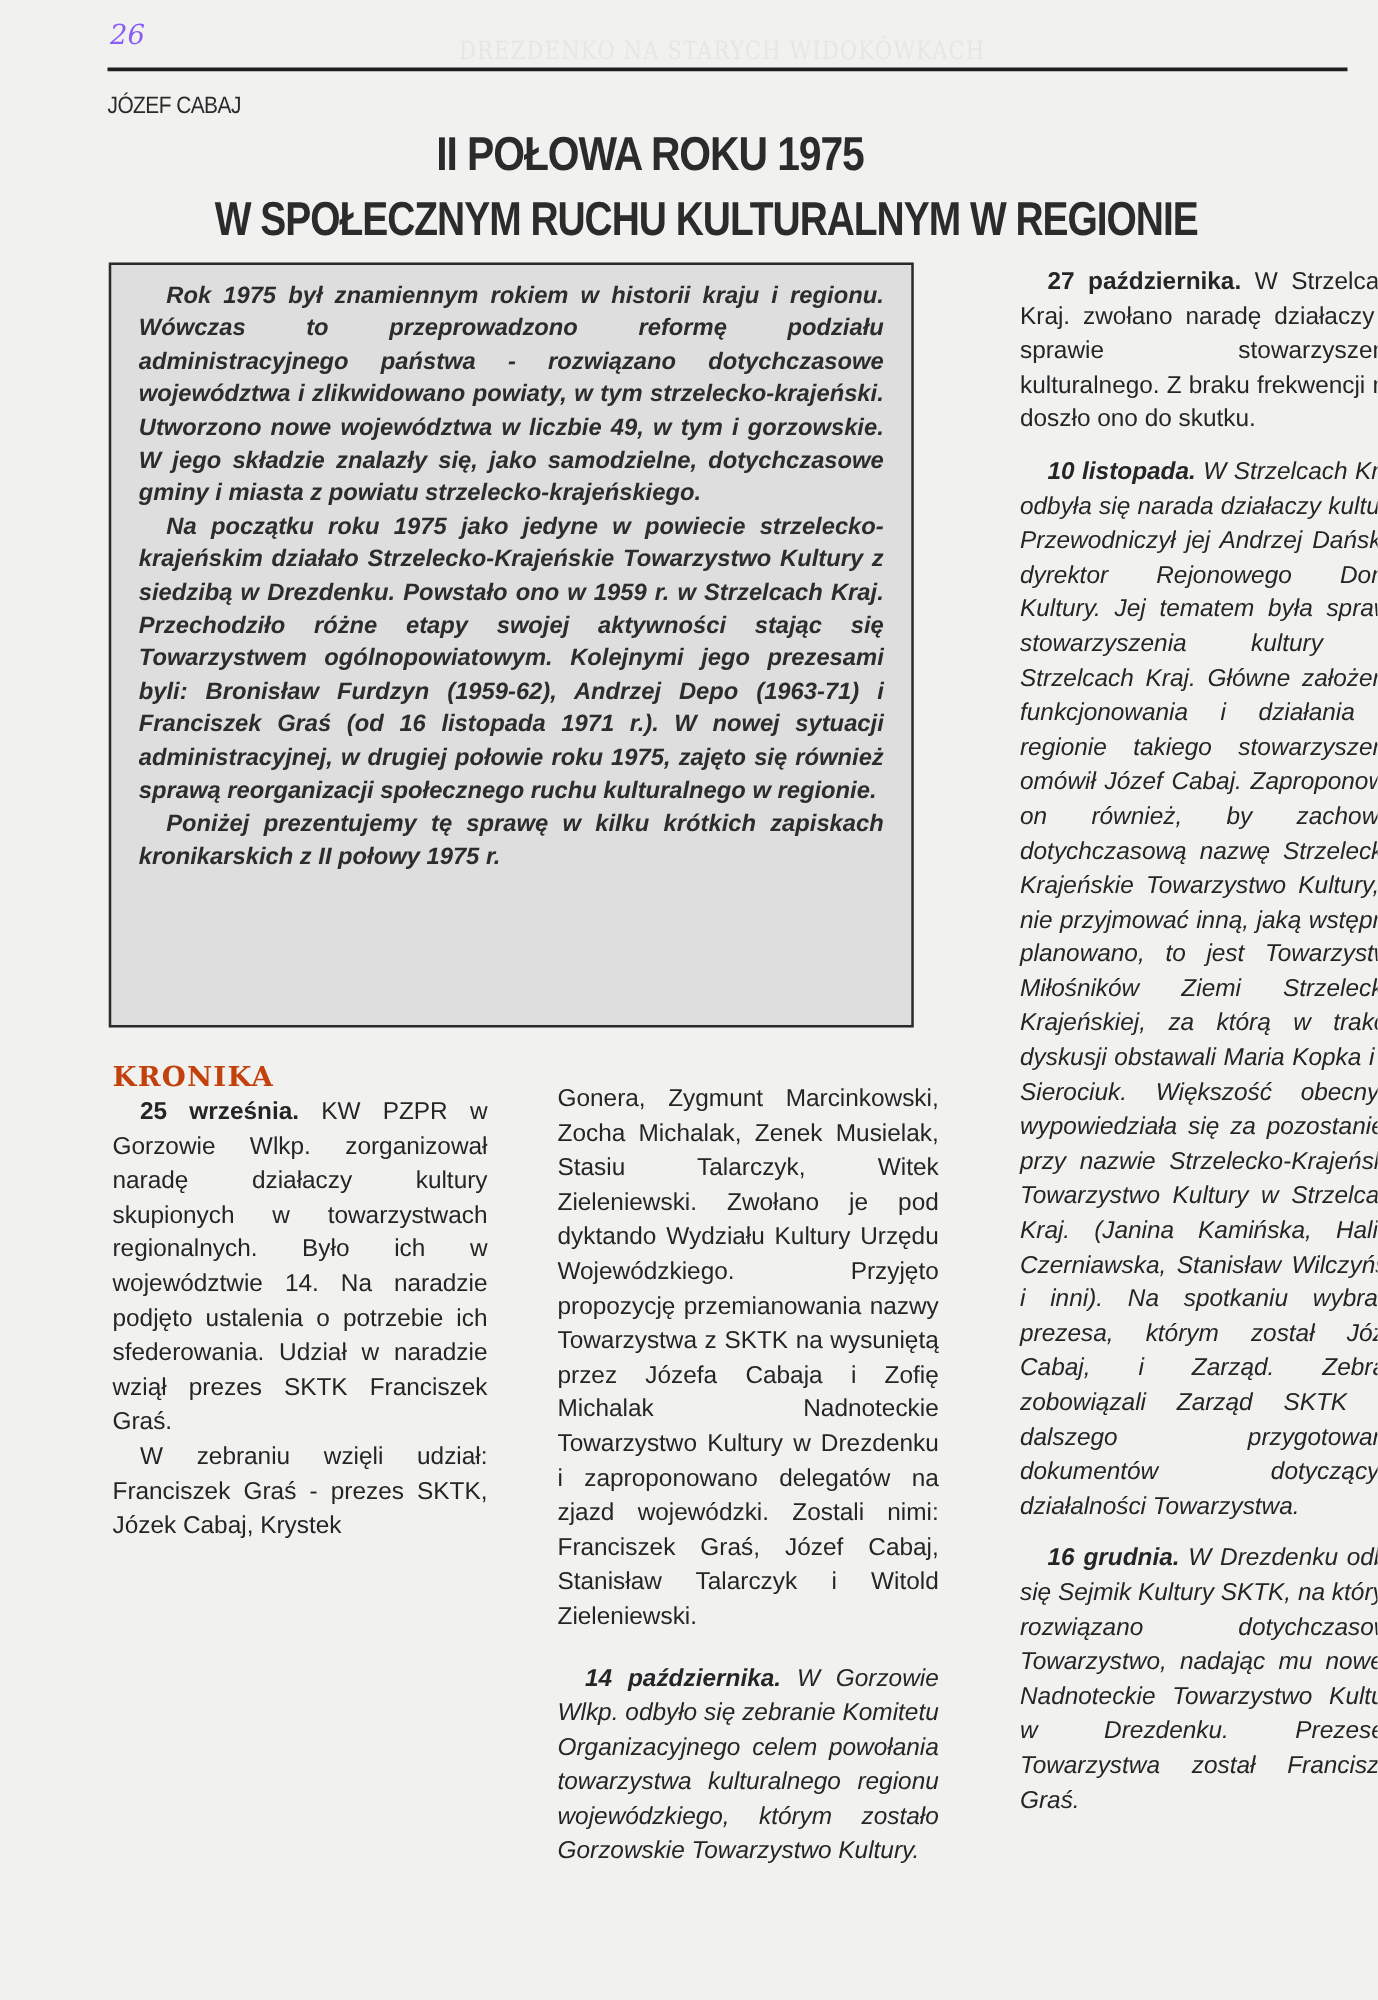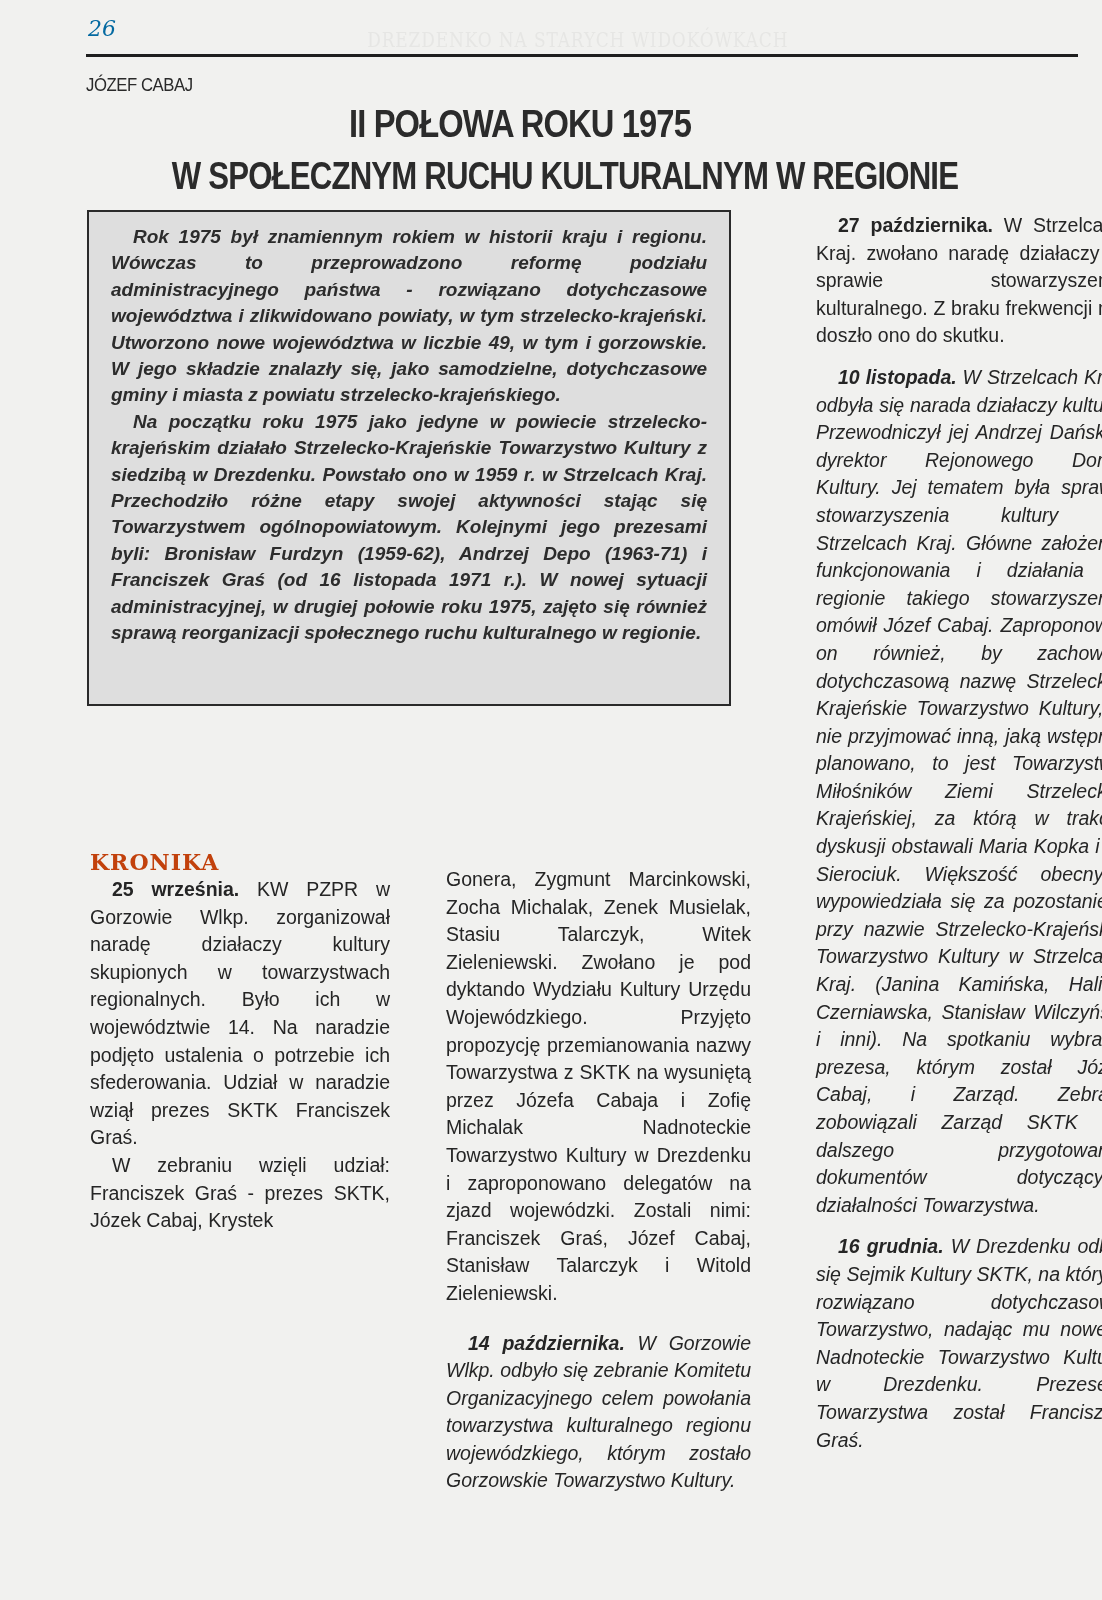--- a/index.html
+++ b/index.html
@@ -6,41 +6,41 @@
   body {
     width: 1102px; height: 1600px; overflow: hidden;
     background: #f1f1ef;
     color: #262626;
     font-family: "Liberation Sans", sans-serif;
     position: relative;
   }
   .page-num {
     position: absolute; left: 88px; top: 16px;
     font-family: "DejaVu Serif", serif; font-style: italic;
-    font-size: 22px; color: #0369a1;
+    font-size: 22px; color: #8b5cf6;
   }
   .top-rule {
     position: absolute; left: 86px; top: 54px; width: 992px; height: 3px;
     background: #1e1e1e;
   }
   .author {
     position: absolute; left: 86px; top: 74px;
     font-family: "Liberation Sans", sans-serif; font-size: 19px;
     letter-spacing: -0.5px; transform: scaleX(0.88); transform-origin: left top;
     color: #2a2a2a;
   }
   .title {
     position: absolute; left: 14px; top: 98px; width: 1102px; text-align: center;
     font-family: Liberation Sans, sans-serif; font-weight: bold;
     color: #2b2b2b; line-height: 52px;
   }
   .title .l1 { font-size: 38px; display: block; letter-spacing: -1px; transform: scaleX(0.86); margin-left: -90px; }
   .title .l2 { font-size: 38px; display: block; letter-spacing: -1px; transform: scaleX(0.82); }
   .intro-box {
-    position: absolute; left: 87px; top: 210px; width: 644px; height: 496px;
+    position: absolute; left: 87px; top: 210px; width: 644px; height: 612px;
     border: 2px solid #2a2a2a;
     background: #dedede;
     box-sizing: border-box;
     padding: 12px 22px 0 22px;
   }
   .intro-box p {
     margin: 0; font-style: italic; font-weight: bold;
     font-size: 19px; line-height: 26.4px; text-align: justify; color: #2c2c2c;
     text-indent: 22px;
   }
@@ -76,20 +76,21 @@
 <div class="author">JÓZEF CABAJ</div>
 
 <h1 class="title" style="margin:0;">
   <span class="l1">II POŁOWA ROKU 1975</span>
   <span class="l2">W SPOŁECZNYM RUCHU KULTURALNYM W REGIONIE</span>
 </h1>
 
 <div class="intro-box">
   <p>Rok 1975 był znamiennym rokiem w historii kraju i regionu. Wówczas to przeprowadzono reformę podziału administracyjnego państwa - rozwiązano dotychczasowe województwa i zlikwidowano powiaty, w tym strzelecko-krajeński. Utworzono nowe województwa w liczbie 49, w tym i gorzowskie. W jego składzie znalazły się, jako samodzielne, dotychczasowe gminy i miasta z powiatu strzelecko-krajeńskiego.</p>
   <p>Na początku roku 1975 jako jedyne w powiecie strzelecko-krajeńskim działało Strzelecko-Krajeńskie Towarzystwo Kultury z siedzibą w Drezdenku. Powstało ono w 1959 r. w Strzelcach Kraj. Przechodziło różne etapy swojej aktywności stając się Towarzystwem ogólnopowiatowym. Kolejnymi jego prezesami byli: Bronisław Furdzyn (1959-62), Andrzej Depo (1963-71) i Franciszek Graś (od 16 listopada 1971 r.). W nowej sytuacji administracyjnej, w drugiej połowie roku 1975, zajęto się również sprawą reorganizacji społecznego ruchu kulturalnego w regionie.</p>
+  <p>Poniżej prezentujemy tę sprawę w kilku krótkich zapiskach kronikarskich z II połowy 1975 r.</p>
 </div>
 
 <div class="col col1">
   <span class="kronika">KRONIKA</span>
   <p class="indent">
     <span class="date">25 września.</span><span> KW PZPR w Gorzowie Wlkp. zorganizował naradę działaczy kultury skupionych w towarzystwach regionalnych. Było ich w województwie 14. Na naradzie podjęto ustalenia o potrzebie ich sfederowania. Udział w naradzie wziął prezes SKTK Franciszek Graś.</span>
   </p>
   <p class="indent">W zebraniu wzięli udział: Franciszek Graś - prezes SKTK, Józek Cabaj, Krystek</p>
 </div>
 

